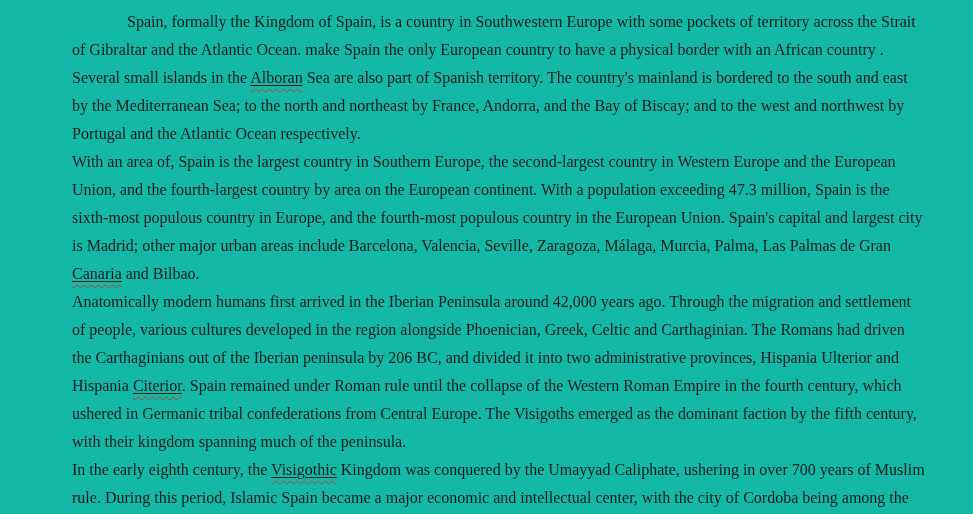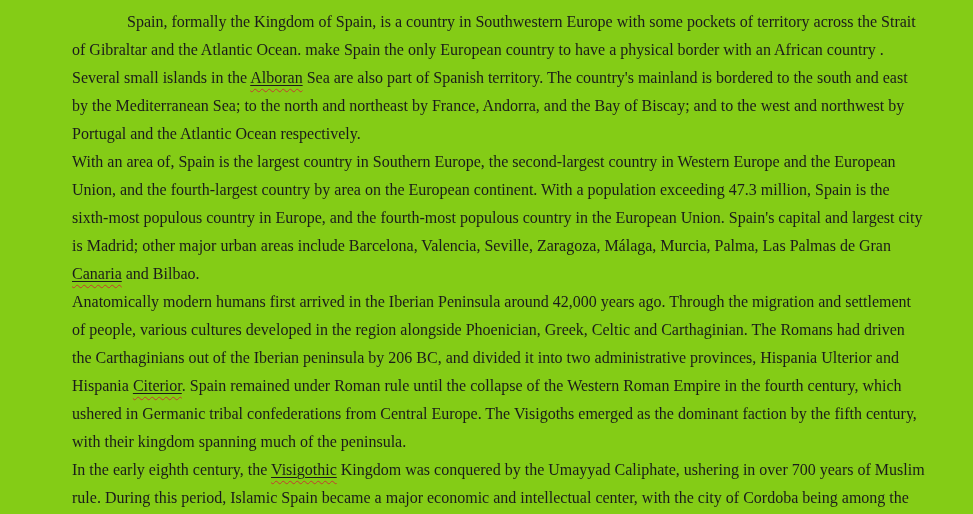--- a/index.html
+++ b/index.html
@@ -7,21 +7,21 @@
     padding: 0;
     background: #ffffff;
     width: 973px;
     height: 514px;
     overflow: hidden;
   }
   .page {
     box-sizing: border-box;
     width: 973px;
     height: 514px;
-    background: #84cc16;
+    background: #14b8a6;
     padding: 8px 46px 0 72px;
     font-family: "Liberation Serif", "DejaVu Serif", serif;
     font-size: 16px;
     line-height: 28px;
     color: #1b1b1b;
     text-align: left;
   }
   .para {
     margin: 0;
     padding: 0;

